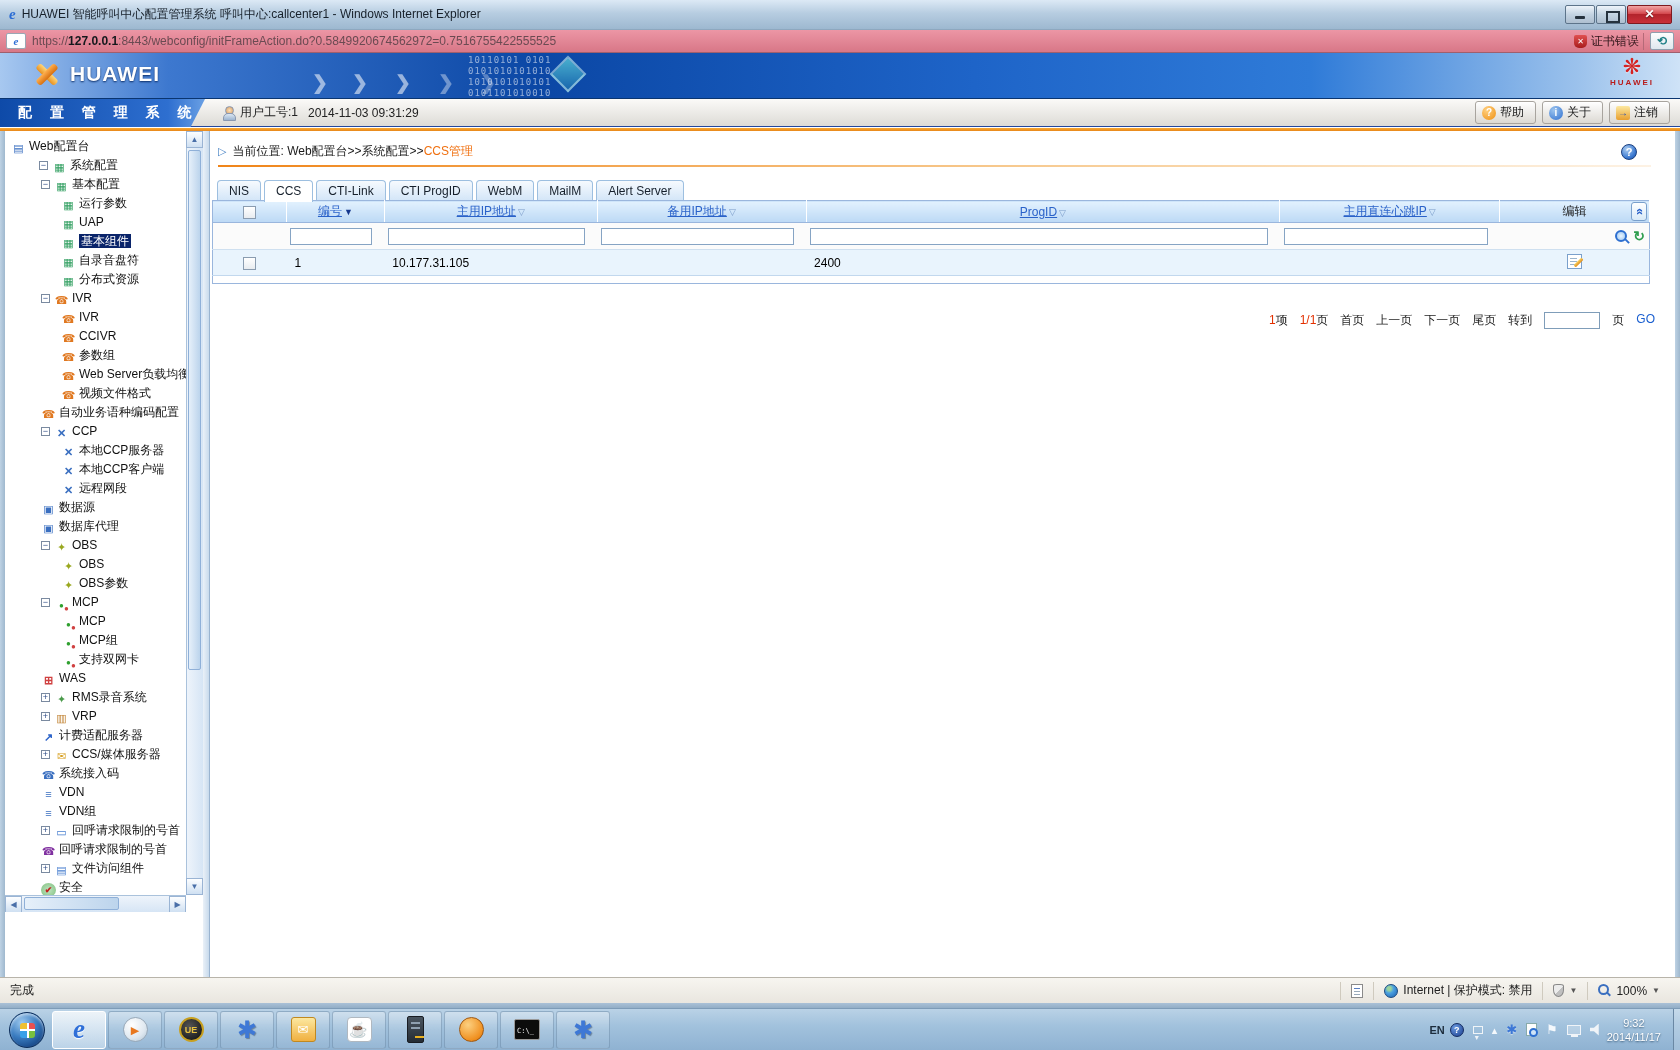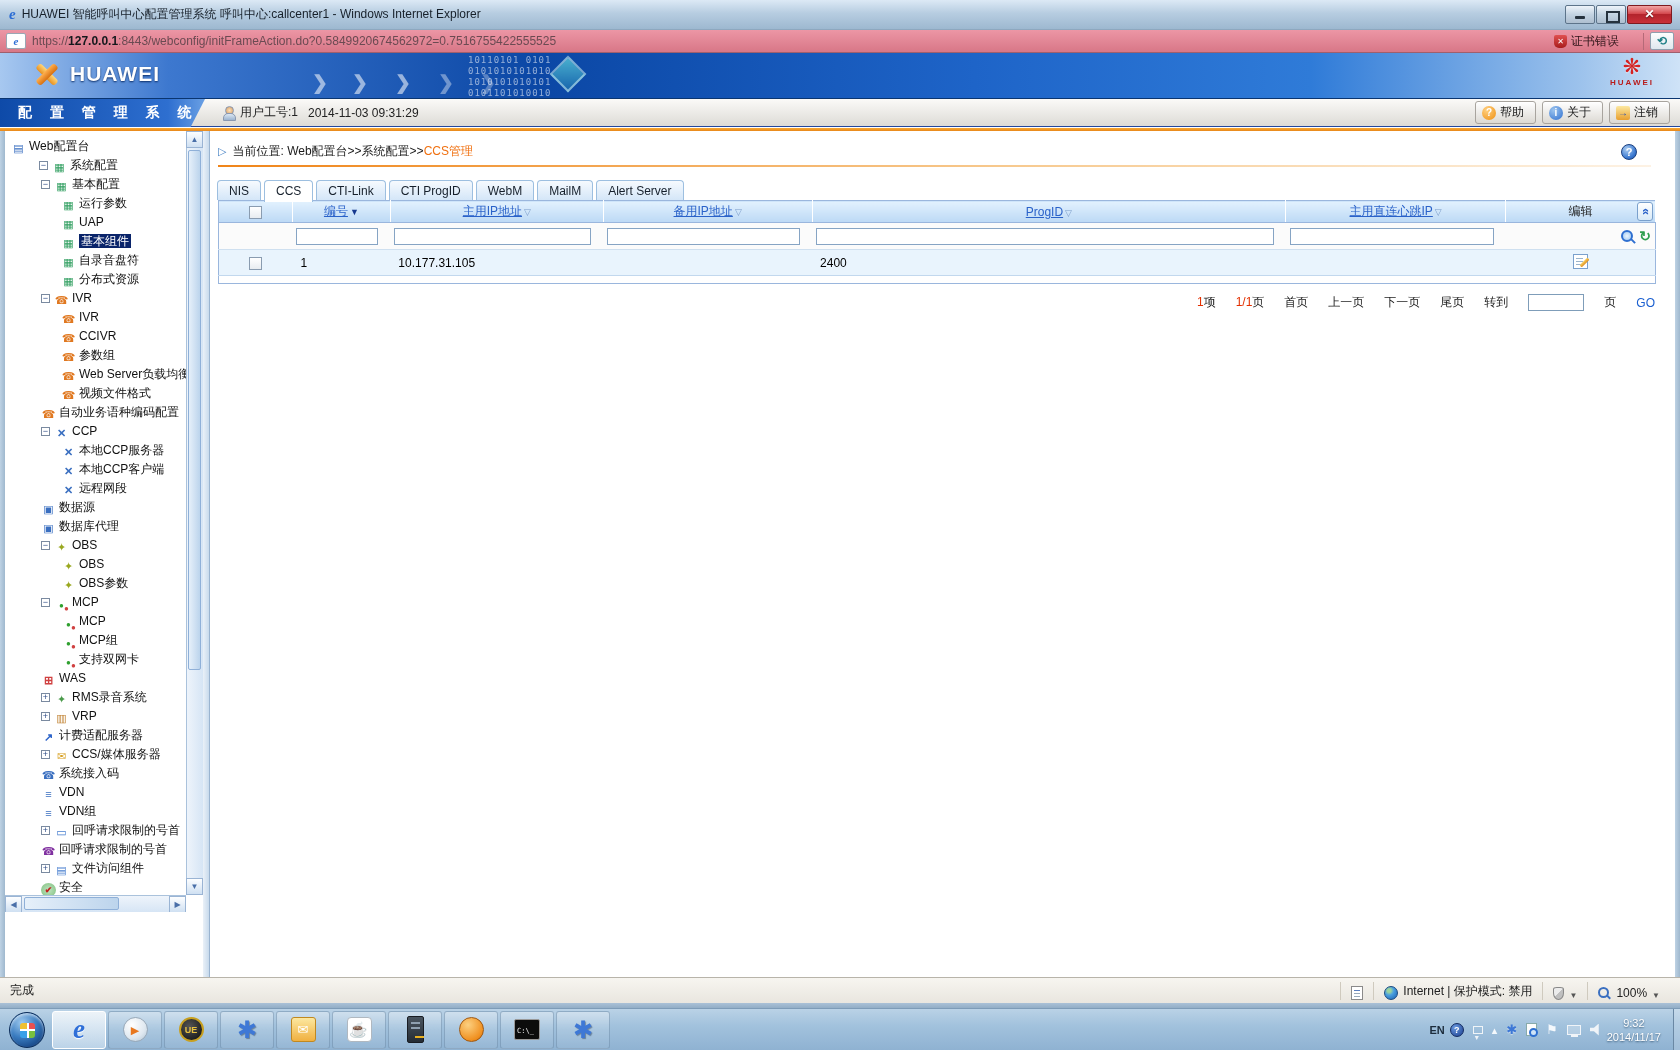--- a/index.html
+++ b/index.html
@@ -24,21 +24,21 @@
     background:linear-gradient(#ec96a5,#d87787);border-bottom:1px solid #9f5f6d;
     display:flex;align-items:center;padding:0 6px;color:#5c3a42}
   .page-ico{width:20px;height:16px;background:#fff;border:1px solid #9aa7b4;border-radius:2px;
     text-align:center;font:bold italic 11px "Liberation Serif",serif;color:#2b6cd4;line-height:14px;margin-right:6px}
   .url{white-space:nowrap;overflow:hidden}
   .url .dim{color:#6b4a52}.url .host{color:#14181c;font-weight:bold}
   .addr-right{margin-left:auto;display:flex;align-items:center}
   .cert-shield{display:inline-block;width:13px;height:13px;margin-right:4px;border-radius:2px 2px 5px 5px;
     background:linear-gradient(#e05050,#a81c1c);position:relative}
   .cert-shield::after{content:"✕";position:absolute;left:0;right:0;top:0;color:#fff;font-size:8px;text-align:center;line-height:13px}
-  .cert-text{color:#2e1418;margin-right:24px}
+  .cert-text{color:#2e1418;margin-right:4px}
   .addr-sep{width:1px;height:17px;background:#b56a78;margin-right:6px}
   .refresh-box{width:24px;height:18px;background:linear-gradient(#fdfdfd,#dfe7ee);border:1px solid #8f9fae;border-radius:2px;
     text-align:center;line-height:16px;color:#1f7f86;font-weight:bold;cursor:pointer}
 
   
   .banner{position:absolute;top:53px;left:0;right:0;height:46px;overflow:hidden;
     background:linear-gradient(90deg,#a7c8f0 0%,#3d78cf 10%,#0b47a5 32%,#1e64c8 58%,#2f7bd8 78%,#9cc2ec 94%,#cfe3f7 100%);
     border-bottom:1px solid #0a3570}
   .chev{position:absolute;top:18px;color:rgba(255,255,255,.55);font-size:19px;font-weight:bold}
   .digi{position:absolute;top:2px;left:468px;width:170px;height:44px;color:rgba(255,255,255,.55);
@@ -133,21 +133,21 @@
   .help-circle{position:absolute;top:13px;right:38px;width:16px;height:16px;border-radius:50%;cursor:pointer;
     background:radial-gradient(circle at 35% 30%,#aecff2,#3a78d0 65%,#1c4fa0);border:1px solid #1a3f80;
     color:#fff;font-weight:bold;font-size:11px;line-height:15px;text-align:center}
   .help-circle::after{content:"?"}
 
   .tabbar{display:flex;margin:13px 0 0 7px;position:relative;z-index:2}
   .tab{padding:3px 11px 2px;margin-right:3px;border:1px solid #9dbfe0;border-bottom:none;border-radius:4px 4px 0 0;
     background:linear-gradient(#f6fafe,#d4e6f8);cursor:pointer;color:#16202c}
   .tab.active{background:#fff;padding-bottom:4px;margin-bottom:-2px;position:relative}
 
-  .grid{margin-left:8px;width:1438px;border-collapse:collapse;border:1px solid #9ab6dd;position:relative;z-index:1}
+  .grid{margin-left:2px;width:1438px;border-collapse:collapse;border:1px solid #9ab6dd;position:relative;z-index:1}
   .grid th{height:22px;font-weight:normal;background:linear-gradient(#e2f1fe,#bcd9f5);
     border-right:1px solid rgba(255,255,255,.9);border-bottom:1px solid #9ab6dd;position:relative}
   .hlink{color:#2a62c9;text-decoration:underline;cursor:pointer}
   .hplain{color:#1c1c1c}
   .sort{font-size:9px;margin-left:2px;cursor:pointer}
   .sort.solid::after{content:"▼";color:#16388e}
   .sort.outline::after{content:"▽";color:#7a9cc9}
   .collapse-btn{position:absolute;right:2px;top:1px;width:16px;height:19px;border:1px solid #7aa0cc;border-radius:3px;
     background:linear-gradient(#ffffff,#d8eaf8);color:#2a62c9;font-weight:bold;text-align:center;line-height:17px;cursor:pointer;
     display:inline-block;transform:none}
@@ -165,30 +165,30 @@
   .sprow td{height:8px;background:#fff}
   .cb{appearance:none;-webkit-appearance:none;width:13px;height:13px;border:1px solid #8a9cb0;
     background:linear-gradient(#ffffff,#e8ecf0);vertical-align:middle;cursor:pointer}
   .tc{text-align:center;padding-left:0 !important}
   .edit-ico{display:inline-block;width:15px;height:15px;border:1px solid #7aa0cc;background:#fff;position:relative;cursor:pointer}
   .edit-ico::before{content:"";position:absolute;left:2px;right:4px;top:3px;height:1px;background:#9ab4cc;
     box-shadow:0 3px 0 #9ab4cc,0 6px 0 #9ab4cc}
   .edit-ico::after{content:"";position:absolute;width:11px;height:3px;border-radius:1px;
     background:linear-gradient(#f8d060,#e09020);transform:rotate(-45deg);right:-3px;top:6px}
 
-  .pager{width:1438px;margin:10px 0 0 7px;display:flex;justify-content:flex-end;align-items:center;gap:20px;color:#1c1c1c}
+  .pager{width:1438px;margin:28px 0 0 7px;display:flex;justify-content:flex-end;align-items:flex-start;gap:12px;color:#1c1c1c}
   .red{color:#e33000}
   .plink{cursor:pointer}
   .goto-input{width:56px;height:17px;border:1px solid #7f9db9}
   .golink{color:#1a5fd0;cursor:pointer}
 
   
   .statusbar{position:absolute;left:0;right:0;top:977px;height:26px;display:flex;align-items:center;
     background:linear-gradient(#f7f5f0,#e9e6df);border-top:1px solid #b8b4aa;padding:0 10px;color:#222}
-  .sseg{display:flex;align-items:flex-end;gap:5px;border-left:1px solid #cfcabe;padding:0 10px;height:18px}
+  .sseg{display:flex;align-items:center;gap:5px;border-left:1px solid #cfcabe;padding:0 10px;height:18px}
   .doc-ico{display:inline-block;width:12px;height:14px;border:1px solid #8a8a8a;background:#fff;position:relative}
   .doc-ico::after{content:"";position:absolute;left:2px;right:2px;top:3px;height:1px;background:#5a7ec0;
     box-shadow:0 3px 0 #9ab,0 6px 0 #9ab}
   .globe{display:inline-block;width:14px;height:14px;border-radius:50%;
     background:radial-gradient(circle at 35% 30%,#9cd49c 15%,#4aa0e0 40%,#1c60b0);border:1px solid #1a4a80}
   .shield-s{display:inline-block;width:11px;height:13px;border:1px solid #888;border-radius:5px 5px 7px 7px/3px 3px 9px 9px;
     background:linear-gradient(135deg,#ececec 50%,#bfbfbf 50%)}
   .caret{color:#555;font-size:8px}
   .zoom-mag{position:relative;display:inline-block;width:13px;height:13px}
   .zoom-mag::before{content:"";position:absolute;left:0;top:0;width:7px;height:7px;border:2px solid #3a6fc0;border-radius:50%}

